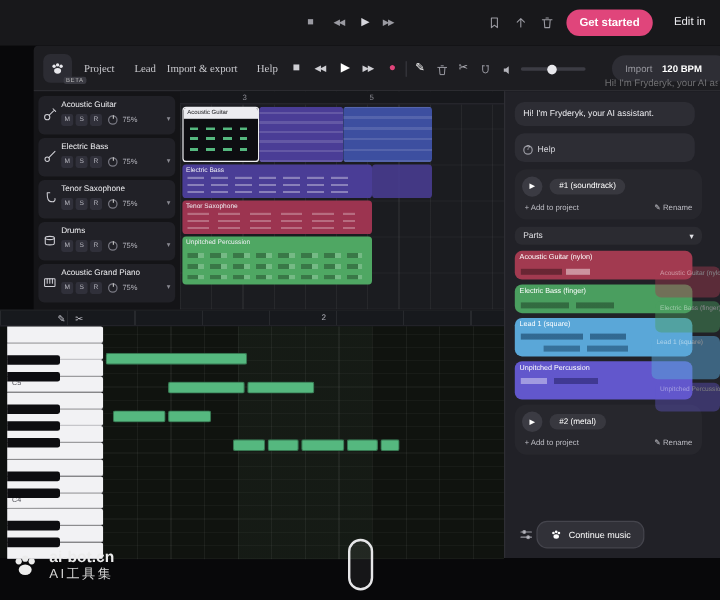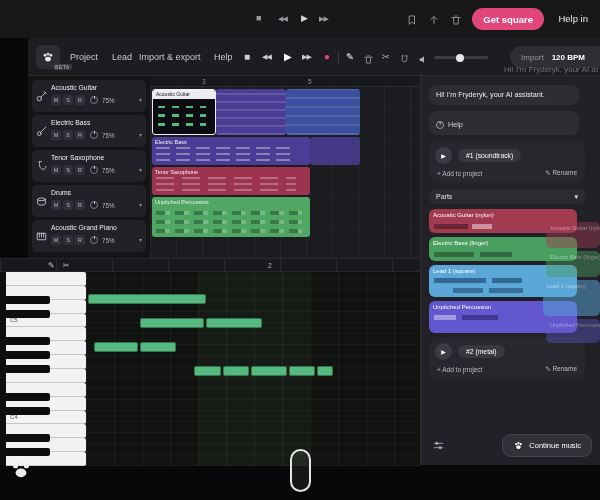--- a/index.html
+++ b/index.html
@@ -16,21 +16,21 @@
     background:var(--pink,#e0457b); color:#fff; font-size:9.5px; font-weight:bold; cursor:pointer; }
   .sign-in { position:absolute; right:12px; top:13px; color:#ececf0; font-size:9.5px; cursor:pointer; }
   .ticon-svg { stroke:#9a9aa2; fill:none; stroke-width:1.8; stroke-linecap:round; stroke-linejoin:round; }
 
   
   .appwin { position:absolute; left:28px; top:38px; width:572px; height:427px; background:#141417; overflow:hidden; border-radius:4px 0 0 0; }
   .menubar { position:absolute; left:0; top:0; width:100%; height:38px; background:#1d1d21; border-bottom:1px solid #2b2b30; }
   .logo { position:absolute; left:8px; top:7px; width:24px; height:24px; background:#2c2c33; border-radius:6px;
     display:flex; align-items:center; justify-content:center; cursor:pointer; }
   .beta { position:absolute; left:25px; top:26px; font-size:5px; color:#bbb; background:#3a3a42; padding:0 2px; border-radius:2px; letter-spacing:.5px; }
-  .menu { position:absolute; top:14px; color:#c8c8cd; font-size:9px; cursor:pointer; white-space:nowrap; }
+  .menu { position:absolute; top:14px; color:#c8c8cd; font-size:9px; cursor:pointer; white-space:nowrap;font-family:Liberation Serif, serif; }
   .tr-ic { position:absolute; top:13px; color:#cfcfd4; font-size:10px; cursor:pointer; }
   .tr-ic.sm { font-size:7px; letter-spacing:-1px; top:15px; }
   .rec { color:var(--pink,#e0457b) !important; }
   .tool-ic { position:absolute; top:13px; color:#b4b4bb; font-size:9.5px; cursor:pointer; }
   .vslider { position:absolute; top:18px; width:54px; height:3px; background:#3c3c44; border-radius:2px; }
   .vknob { position:absolute; top:-2.5px; left:22px; width:8px; height:8px; background:#e8e8ec; border-radius:50%; }
   .tempo { position:absolute; left:482px; top:8px; width:98px; height:22px; background:#2e2e35; border-radius:11px;
     display:flex; align-items:center; gap:8px; padding-left:11px; cursor:pointer; }
   .tempo .tl { color:#98989f; font-size:8px; }
   .tempo .tv { color:#fff; font-size:8px; font-weight:bold; white-space:nowrap; }
@@ -104,21 +104,21 @@
   .chip.c-green::after { content:""; position:absolute; left:5px; bottom:4px; width:90px; height:5px;
     background:linear-gradient(90deg, rgba(0,0,0,.32) 0 40px, transparent 40px 46px, rgba(0,0,0,.32) 46px 78px, transparent 78px); }
   .chip.c-blue { height:32px; background:var(--chip-blue,#5aa7d8); }
   .chip.c-blue::before { content:""; position:absolute; left:5px; top:13px; width:100px; height:5px;
     background:linear-gradient(90deg, rgba(0,30,60,.45) 0 52px, transparent 52px 58px, rgba(0,30,60,.45) 58px 88px, transparent 88px); }
   .chip.c-blue::after { content:""; position:absolute; left:24px; bottom:4px; width:86px; height:5px;
     background:linear-gradient(90deg, rgba(0,30,60,.4) 0 30px, transparent 30px 36px, rgba(0,30,60,.4) 36px 70px, transparent 70px); }
   .chip.c-purple { height:32px; background:var(--chip-purple,#6257cc); }
   .chip.c-purple::after { content:""; position:absolute; left:5px; top:14px; width:96px; height:5px;
     background:linear-gradient(90deg, rgba(255,255,255,.4) 0 22px, transparent 22px 28px, rgba(0,0,40,.35) 28px 64px, transparent 64px); }
-  .abot { position:absolute; left:8px; right:8px; bottom:8px; display:flex; align-items:center; justify-content:space-between; }
+  .abot { position:absolute; left:8px; right:8px; bottom:8px; display:flex; align-items:center; }
   .mixbtn { width:18px; height:18px; display:flex; align-items:center; justify-content:center; color:#c4c4cb; cursor:pointer; }
   .continue { display:flex; align-items:center; gap:5px; background:#313138; border:1px solid #45454d; border-radius:9px;
     padding:5px 10px; color:#fff; font-size:7.5px; cursor:pointer; font-family:inherit; }
 
   
   .pianoroll { position:absolute; left:0; top:258px; width:420px; height:207px; background:#0e100f; border-top:1px solid #26262c; z-index:6; }
   .pr-ruler { position:absolute; left:0; top:0; width:100%; height:13px; background:#17191d; border-bottom:1px solid #26262c;
     background-image:repeating-linear-gradient(90deg, rgba(255,255,255,.07) 0 1px, transparent 1px 56px); }
   .pr-mark { position:absolute; left:268px; top:3px; font-size:6.8px; color:#b2b2ba; }
   .pr-tools { position:absolute; left:48px; top:2px; display:flex; gap:8px; color:#c2c2ca; font-size:8px; }
@@ -166,22 +166,22 @@
     <span class="abs" style="left:428px;top:12px;">
       <svg width="12" height="12" viewBox="0 0 24 24" class="ticon-svg">
           <path d="M12 19V6M6 11l6-6 6 6"></path>
         </svg></span>
     <span class="abs" style="left:450px;top:12px;">
       <svg width="12" height="12" viewBox="0 0 24 24" class="ticon-svg">
           <path d="M4 7h16M10 4h4M7 7l1 13h8l1-13"></path>
         </svg></span>
     <span class="tbi abs" style="left:472px;top:11px;font-size:12px;">+</span>
 
-    <button class="get-started">Get square</button>
-    <span class="sign-in">Help in</span>
+    <button class="get-started">Get started</button>
+    <span class="sign-in">Edit in</span>
   </div>
 
   <div class="appwin">
 
     <div class="menubar">
       <div class="logo">
         <svg width="14" height="14" viewBox="0 0 24 24" fill="#e8e8ec">
           <circle cx="7" cy="9" r="2.4"></circle>
             <circle cx="12" cy="7" r="2.4"></circle>
             <circle cx="17" cy="9" r="2.4"></circle>
@@ -467,16 +467,20 @@
       <span>Unpitched Percussion</span>
     </div>
 
   <div class="watermark">
     <svg width="26" height="26" viewBox="0 0 24 24" fill="#ececec">
       <circle cx="7" cy="9" r="2.4"></circle>
         <circle cx="12" cy="7" r="2.4"></circle>
         <circle cx="17" cy="9" r="2.4"></circle>
       <ellipse cx="12" cy="15.5" rx="5" ry="4"></ellipse>
       </svg>
+    <div>
+      <div class="wm1">ai-bot.cn</div>
+      <div class="wm2">AI工具集</div>
+    </div>
   </div>
   <div class="oval"></div>
 
 </div>
 
 </body></html>

